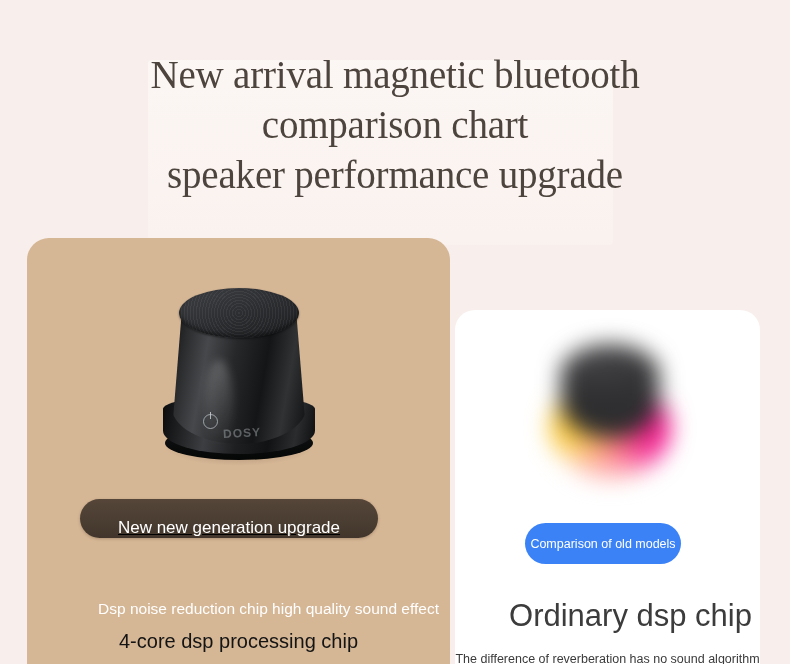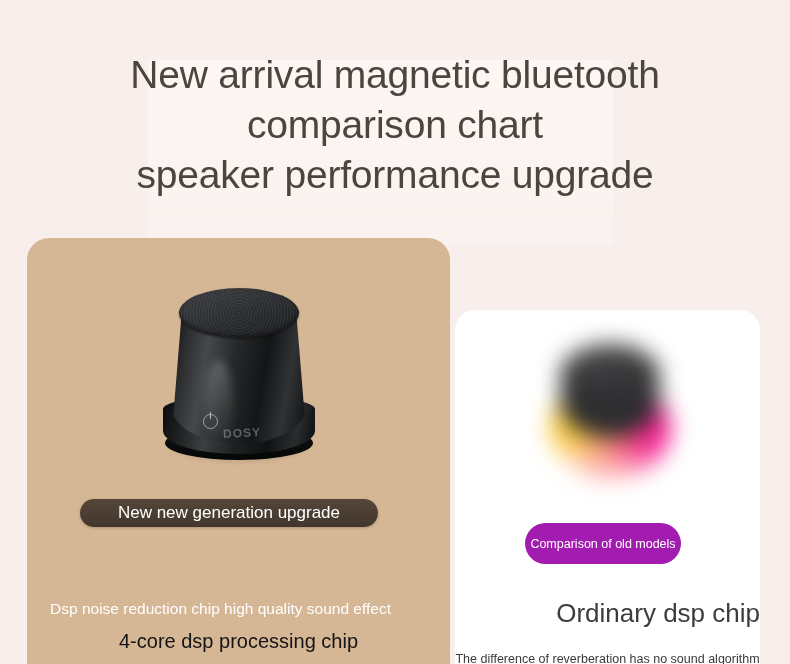--- a/index.html
+++ b/index.html
@@ -15,20 +15,21 @@
     position: relative;
   }
 
   
   .title-wrap {
     position: absolute;
     left: 0;
     top: 50px;
     width: 790px;
     text-align: center;
+    font-family: Liberation Serif, serif;
   }
   .title-band {
     position: absolute;
     left: 148px;
     top: 10px;
     width: 465px;
     height: 185px;
     background: linear-gradient(180deg, rgba(255,252,250,0.55), rgba(255,250,247,0.25));
     border-radius: 4px;
     pointer-events: none;
@@ -231,40 +232,41 @@
     border-radius: 50%;
     background: linear-gradient(160deg,#4a4a4c,#333335);
   }
 
   
   .badge-left {
     position: absolute;
     left: 53px;
     top: 261px;
     width: 298px;
-    height: 28px;
+    height: 39px;
     background: linear-gradient(180deg,#554639,#42362c);
     border-radius: 20px;
     display: flex;
-    align-items: center;
+    align-items: flex-end;
     justify-content: center;
     box-shadow: 0 1px 3px rgba(60,40,20,0.25);
+    text-decoration: underline;
   }
   .badge-left span {
     font-size: 17px;
     color: #ffffff;
     font-weight: 400;
   }
   .badge-right {
     position: absolute;
     left: 70px;
     top: 213px;
     width: 156px;
     height: 41px;
-    background: #a21caf;
+    background: #3b82f6;
     border-radius: 21px;
     display: flex;
     align-items: center;
     justify-content: center;
     text-align: center;
   }
   .badge-right span {
     font-size: 12.5px;
     line-height: 16px;
     color: #ffffff;
@@ -272,39 +274,41 @@
 
   
   .cap-left-white {
     position: absolute;
     left: 0;
     top: 362px;
     width: 387px;
     text-align: center;
     font-size: 15.5px;
     color: #ffffff;
+    padding-left: 48px;
   }
   .cap-left-dark {
     position: absolute;
     left: 0;
     top: 392px;
     width: 423px;
     text-align: center;
     font-size: 20px;
     color: #141414;
   }
   .cap-right-title {
     position: absolute;
     left: 0;
     top: 288px;
     width: 305px;
-    text-align: right;
-    font-size: 26px;
+    text-align: center;
+    font-size: 31px;
     color: #3c3c3c;
     font-weight: 400;
+    padding-left: 23px;
   }
   .cap-right-sub {
     position: absolute;
     left: 0;
     top: 326px;
     width: 305px;
     text-align: center;
     font-size: 12.5px;
     color: #3a3a3a;
     margin-top: 16px;

